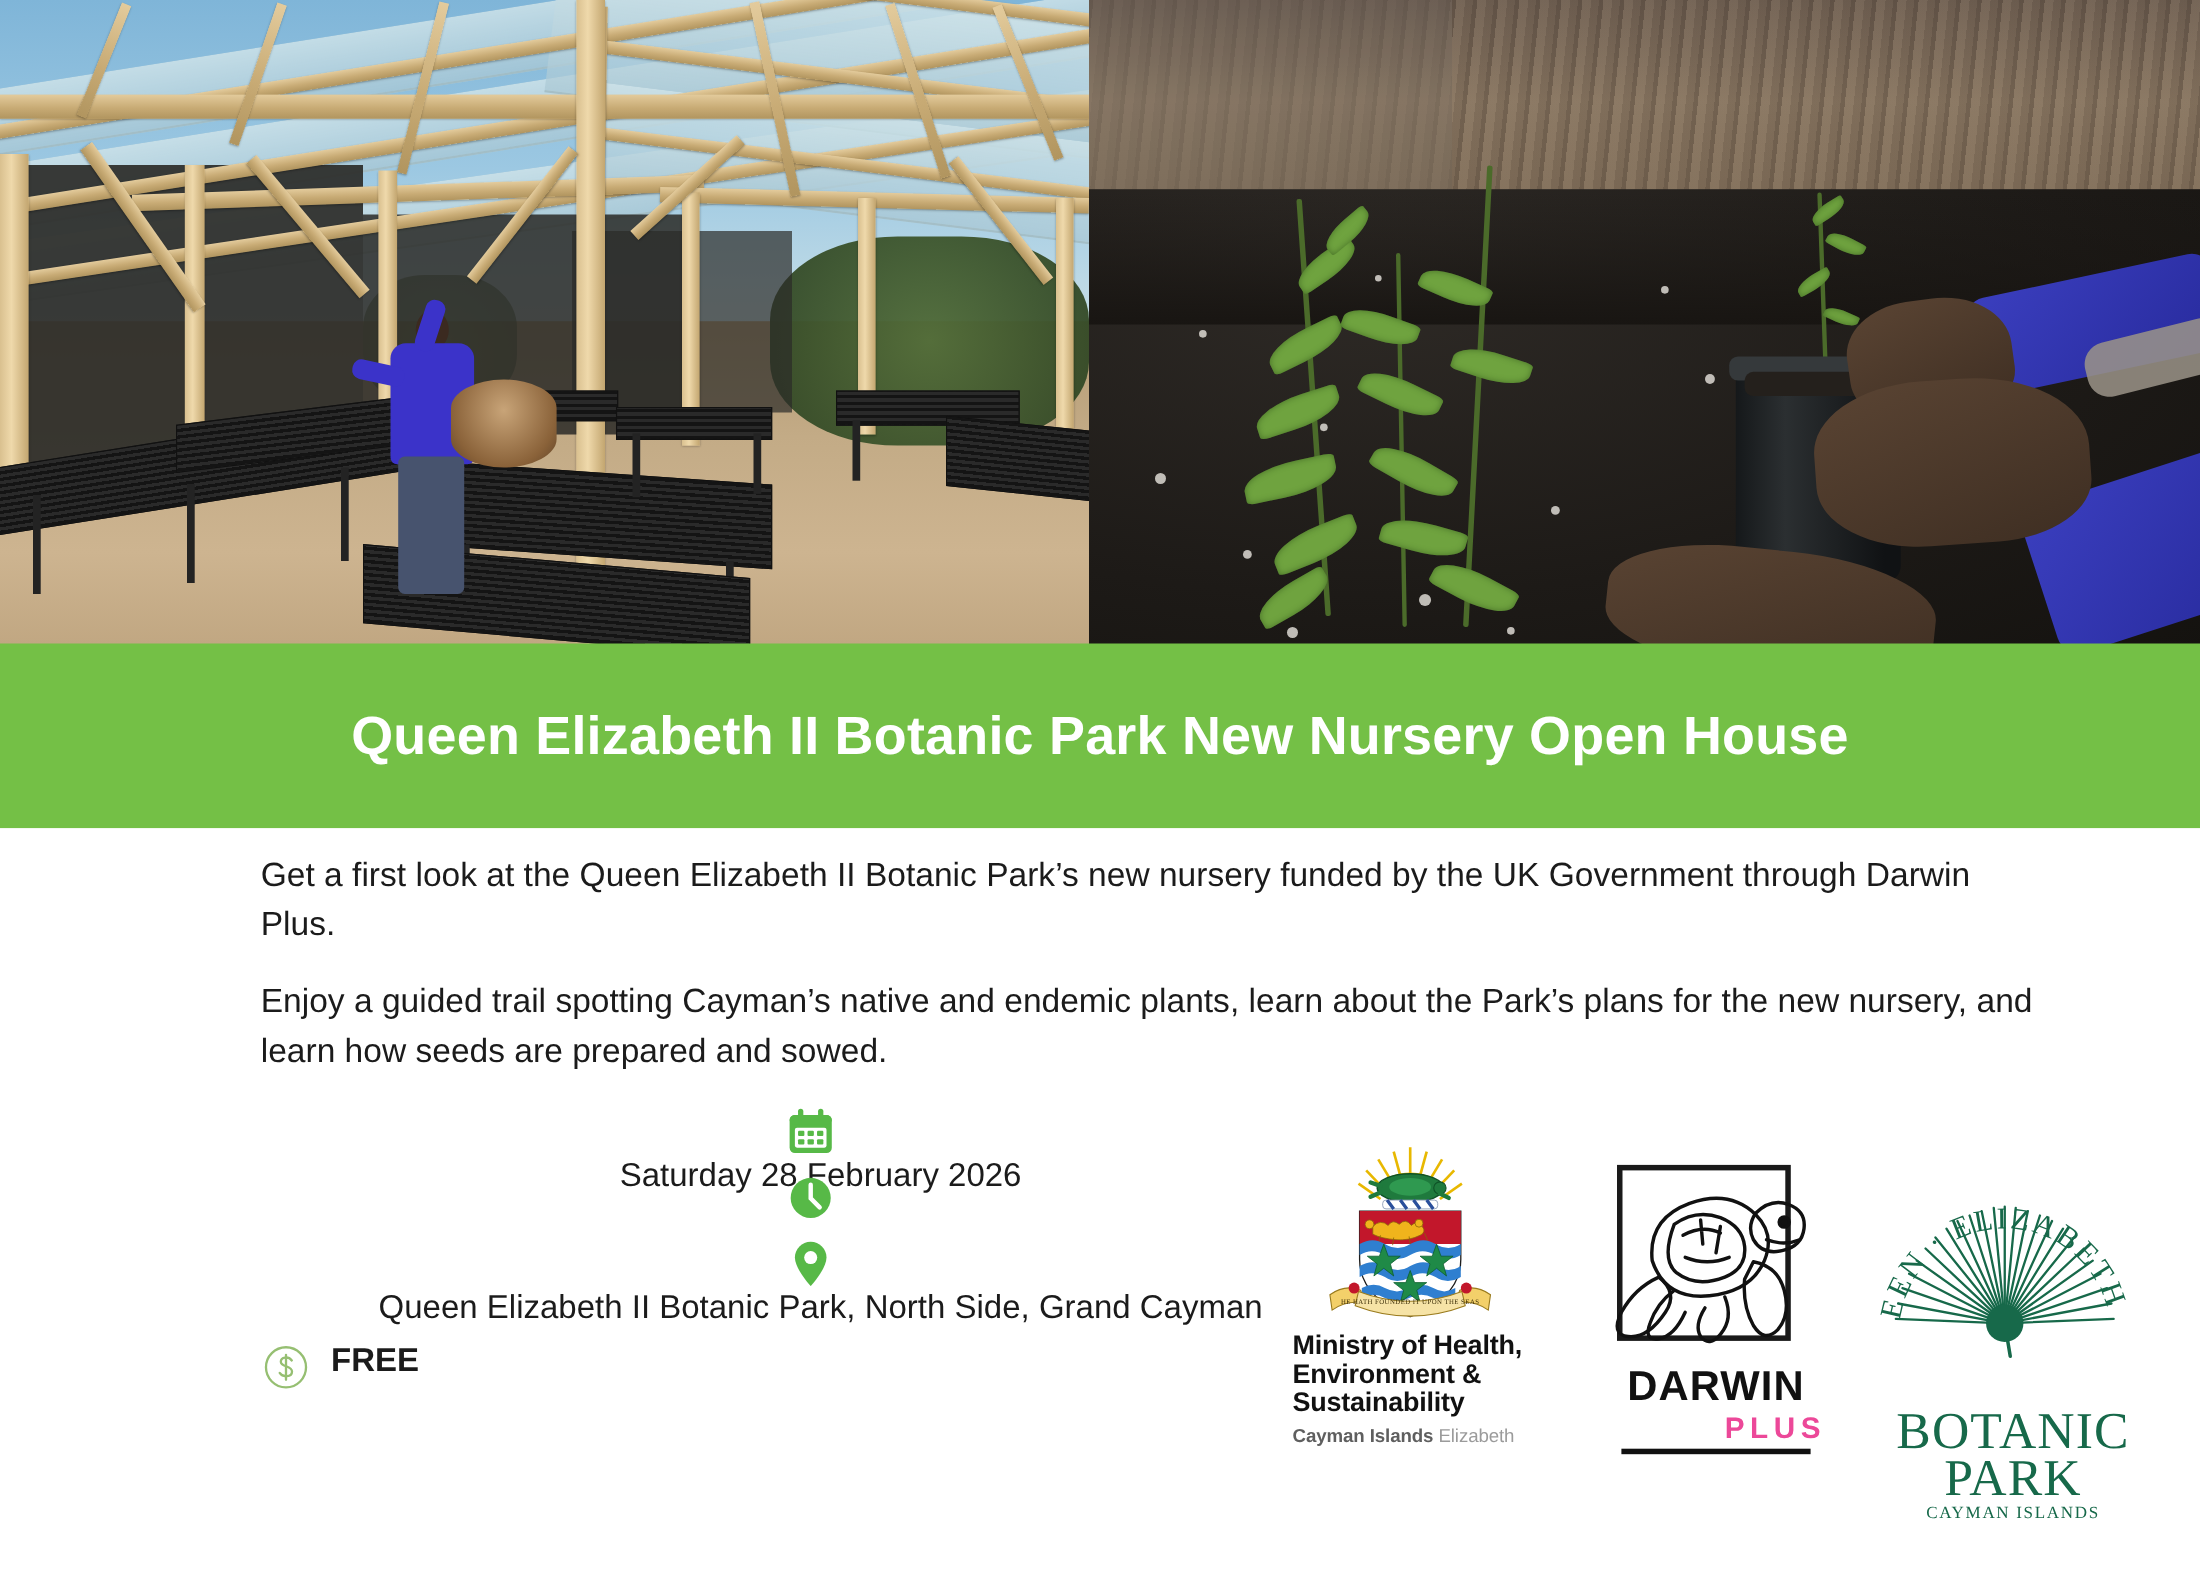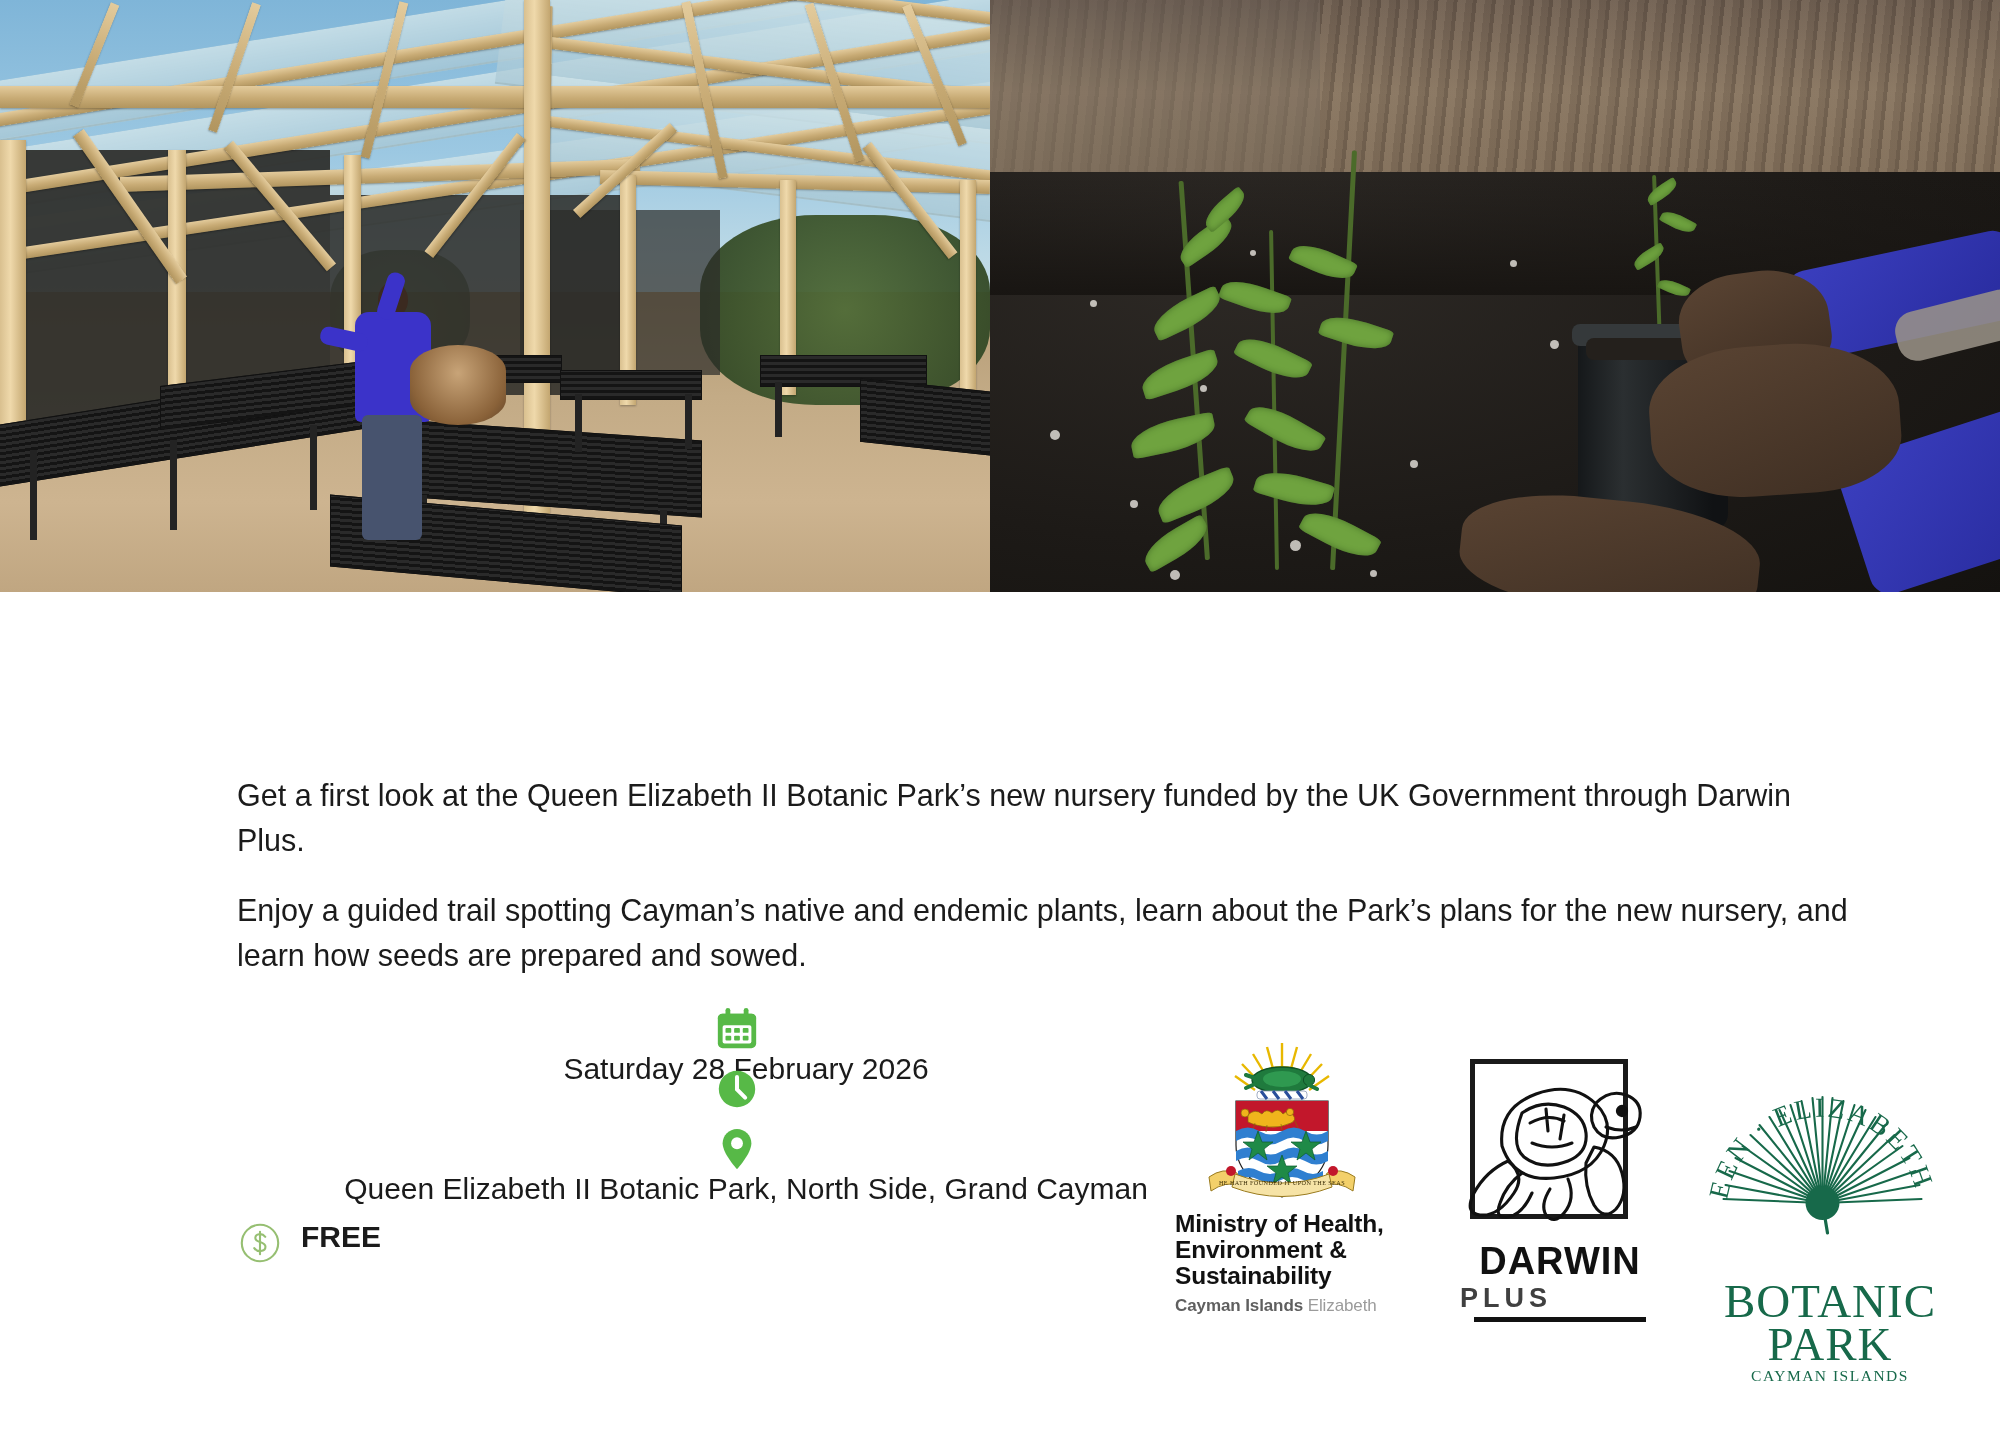--- a/index.html
+++ b/index.html
@@ -86,21 +86,21 @@
   .ministry-sub{font-size:17px;color:#9b9b9b;margin-top:7px;letter-spacing:-.1px;}
   .ministry-sub b{color:#5f5f5f;font-weight:bold;}
 
   
   .darwin{left:300px;top:16px;width:200px;}
   .darwin-box{position:relative;width:185px;height:195px;}
   .darwin-square{position:absolute;left:10px;top:8px;width:148px;height:150px;border:5px solid #1a1a1a;}
   .darwin-word{font-family:"Liberation Sans",sans-serif;font-weight:bold;font-size:38px;
         letter-spacing:1px;color:#111;text-align:center;margin-top:-6px;}
   .darwin-plus{font-family:"Liberation Sans",sans-serif;font-weight:bold;font-size:27px;
-        letter-spacing:5px;color:#404040;text-align:left;}
+        letter-spacing:5px;color:#ec4899;text-align:right;}
   .darwin-rule{width:172px;height:5px;background:#111;margin:3px auto 0;}
 
   
   .qe2{left:545px;top:0px;width:250px;}
   .qe2-mark{position:relative;width:235px;height:245px;}
   .qe2-bot{font-family:"Liberation Serif",serif;color:#17694a;text-align:center;line-height:.92;}
   .qe2-botanic{font-size:47px;letter-spacing:1px;}
   .qe2-park{font-size:47px;letter-spacing:1px;}
   .qe2-ci{font-size:15.5px;letter-spacing:1.5px;margin-top:3px;}
 </style>
@@ -240,20 +240,23 @@
 
       <div class="sleeve" style="left:800px;top:250px;width:230px;height:90px;transform:rotate(-12deg);"></div>
       <div class="hand" style="left:690px;top:272px;width:150px;height:110px;transform:rotate(-8deg);"></div>
       <div class="sleeve" style="left:860px;top:430px;width:210px;height:140px;transform:rotate(-18deg);"></div>
       <div class="hand" style="left:660px;top:345px;width:250px;height:150px;transform:rotate(-4deg);"></div>
       <div class="hand" style="left:470px;top:500px;width:300px;height:110px;transform:rotate(6deg);"></div>
       <div style="position:absolute;left:905px;top:300px;width:130px;height:50px;background:#9b9488;border-radius:20px;transform:rotate(-14deg);opacity:.85;"></div>
     </div>
   </div>
 
+  <div class="banner">
+    <div class="banner-title">Queen Elizabeth II Botanic Park New Nursery Open House</div>
+  </div>
 
   <div class="body-wrap">
 
     <div class="para para1">Get a first look at the Queen Elizabeth II Botanic Park’s new nursery funded by the UK Government through Darwin Plus.</div>
     <div class="para para2">Enjoy a guided trail spotting Cayman’s  native and endemic plants, learn about the Park’s plans for the new nursery, and learn how seeds are prepared and sowed.</div>
 
     <div class="details">
 
       <div class="detail-row">
         <svg class="ico" viewBox="0 0 48 48">

